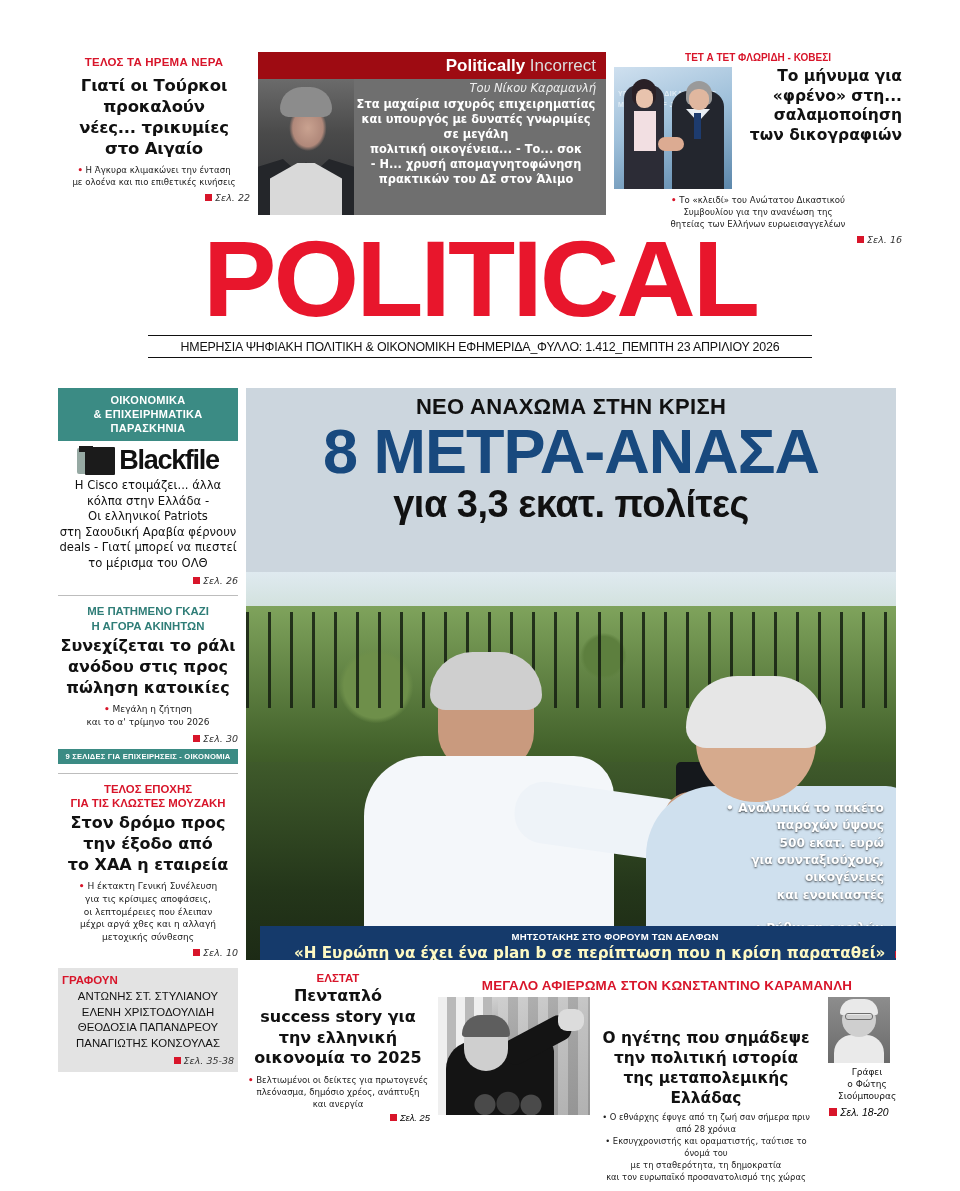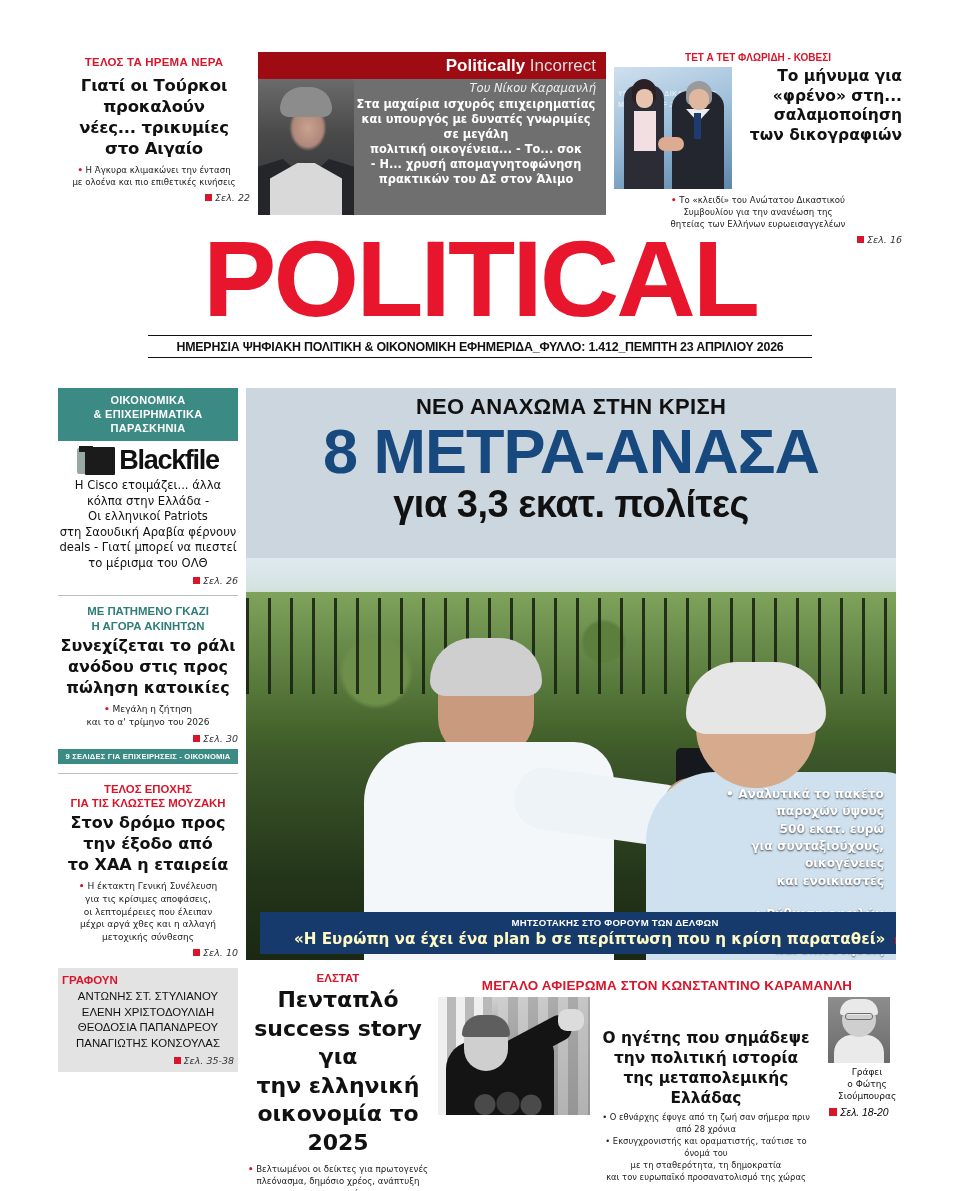--- a/index.html
+++ b/index.html
@@ -80,21 +80,21 @@
     font-family: "DejaVu Sans", sans-serif; }
 
   
   .masthead { position: absolute; left: 0; top: 228px; width: 960px; text-align: center; }
   .logo {
     font-family: "Liberation Sans", sans-serif;
     font-weight: bold; font-size: 108px; color: #e8162c; letter-spacing: -3px;
     line-height: 0.95; transform: scaleX(1.02);
   }
   .mast-rule { width: 664px; margin: 4px auto 0; border-top: 1.6px solid #111; }
-  .mast-sub { font-size: 12.4px; font-weight: bold; color: #111; letter-spacing: -.2px; padding: 4px 0 3px; }
+  .mast-sub { font-size: 12.4px; font-weight: normal; color: #111; letter-spacing: -.2px; padding: 4px 0 3px; }
   .mast-rule2 { width: 664px; margin: 0 auto; border-top: 1.6px solid #111; }
 
   
   .leftcol { position: absolute; left: 58px; top: 388px; width: 180px; }
   .teal-head {
     background: #3b8b84; color: #fff; font-weight: bold; font-size: 11px; text-align: center;
     padding: 6px 2px; line-height: 1.25; letter-spacing: .3px;
   }
   .blackfile-row { display: flex; align-items: center; justify-content: center; margin: 4px 0 2px; }
   .folder-ico { width: 40px; height: 30px; position: relative; margin-right: 2px; }
@@ -119,21 +119,21 @@
 
   
   .main { position: absolute; left: 246px; top: 388px; width: 650px; height: 572px;
     background: #ccd6de; overflow: hidden; }
   .main-kicker { text-align: center; font-weight: bold; font-size: 22px; color: #111; padding-top: 6px;
     letter-spacing: .3px; }
   .main-h1 { text-align: center; font-weight: bold; font-size: 63px; color: #18497e; line-height: .98;
     letter-spacing: -1px; margin-top: 1px; }
   .main-h2 { text-align: center; font-weight: bold; font-size: 38px; color: #111; line-height: 1.02;
     margin-top: 2px; letter-spacing: -.5px; }
-  .main-photo { position: absolute; left: 0; top: 170px; width: 650px; height: 402px; overflow: hidden;
+  .main-photo { position: absolute; left: 0; top: 184px; width: 650px; height: 402px; overflow: hidden;
     background: linear-gradient(180deg,#cfe3ea 0%,#9fb98f 22%,#3f5b2c 55%,#2b3f20 100%); }
   .mp-sky { position:absolute; left:0; top:0; width:650px; height:60px; background:linear-gradient(180deg,#dfeaf0,#c9dbd0);}
   .mp-hedge { position:absolute; left:0; top:34px; width:650px; height:200px;
     background: radial-gradient(circle at 20% 40%, #6e8f4a 0 6%, rgba(0,0,0,0) 7%),
                 radial-gradient(circle at 55% 25%, #5d7f3e 0 5%, rgba(0,0,0,0) 6%),
                 linear-gradient(180deg,#7fa35c 0%,#44632c 70%,#32491f 100%); }
   .mp-fence { position:absolute; left:0; top:40px; width:650px; height:96px;
     background: repeating-linear-gradient(90deg, rgba(20,30,16,.85) 0 3px, rgba(0,0,0,0) 3px 22px); }
   .mp-dark { position:absolute; left:0; top:190px; width:650px; height:212px;
     background: linear-gradient(180deg,#3f5a2b 0%,#24361a 60%,#1b2814 100%); }
@@ -160,21 +160,21 @@
     padding: 5px 8px 6px; }
   .qb-kick { text-align: center; color: #fff; font-weight: bold; font-size: 9.6px; letter-spacing: .2px; }
   .qb-row { display: flex; align-items: baseline; justify-content: center; gap: 10px; margin-top: 2px; }
   .qb-text { color: #fef9c3; font-weight: bold; font-size: 15.2px; font-family: "DejaVu Sans", sans-serif; }
   .qb-sel { color: #fff; font-size: 9.6px; font-style: italic; white-space: nowrap; }
   .qb-sel .sq { display:inline-block;width:7px;height:7px;background:#d8152a;margin-right:3px;}
 
   
   .elstat { position: absolute; left: 246px; top: 972px; width: 184px; text-align: center; }
   .elstat-k { color: #d8152a; font-weight: bold; font-size: 11.5px; }
-  .elstat-h { font-weight: bold; font-size: 22px; line-height: 1.3; color: #111; margin-top: 2px;
+  .elstat-h { font-weight: bold; font-size: 16px; line-height: 1.3; color: #111; margin-top: 2px;
     font-family: "DejaVu Sans", sans-serif; }
   .elstat-s { font-size: 8.6px; line-height: 1.4; color: #222; margin-top: 5px; font-family: "DejaVu Sans", sans-serif; }
   .elstat-sel { font-size: 9.4px; font-style: italic; text-align: right; margin-top: 2px; }
   .elstat-sel .sq { display:inline-block;width:7px;height:7px;background:#d8152a;margin-right:3px;}
 
   .tribute { position: absolute; left: 438px; top: 978px; width: 458px; }
   .tr-title { color: #d8152a; font-weight: bold; font-size: 13.4px; text-align: center; letter-spacing: .2px; }
   .tribute-row { display: flex; gap: 7px; margin-top: 4px; }
   .kphoto { width: 152px; height: 118px; position: relative; overflow: hidden;
     background: linear-gradient(160deg,#e7e7e7 0%,#9d9d9d 40%,#585858 100%); }

